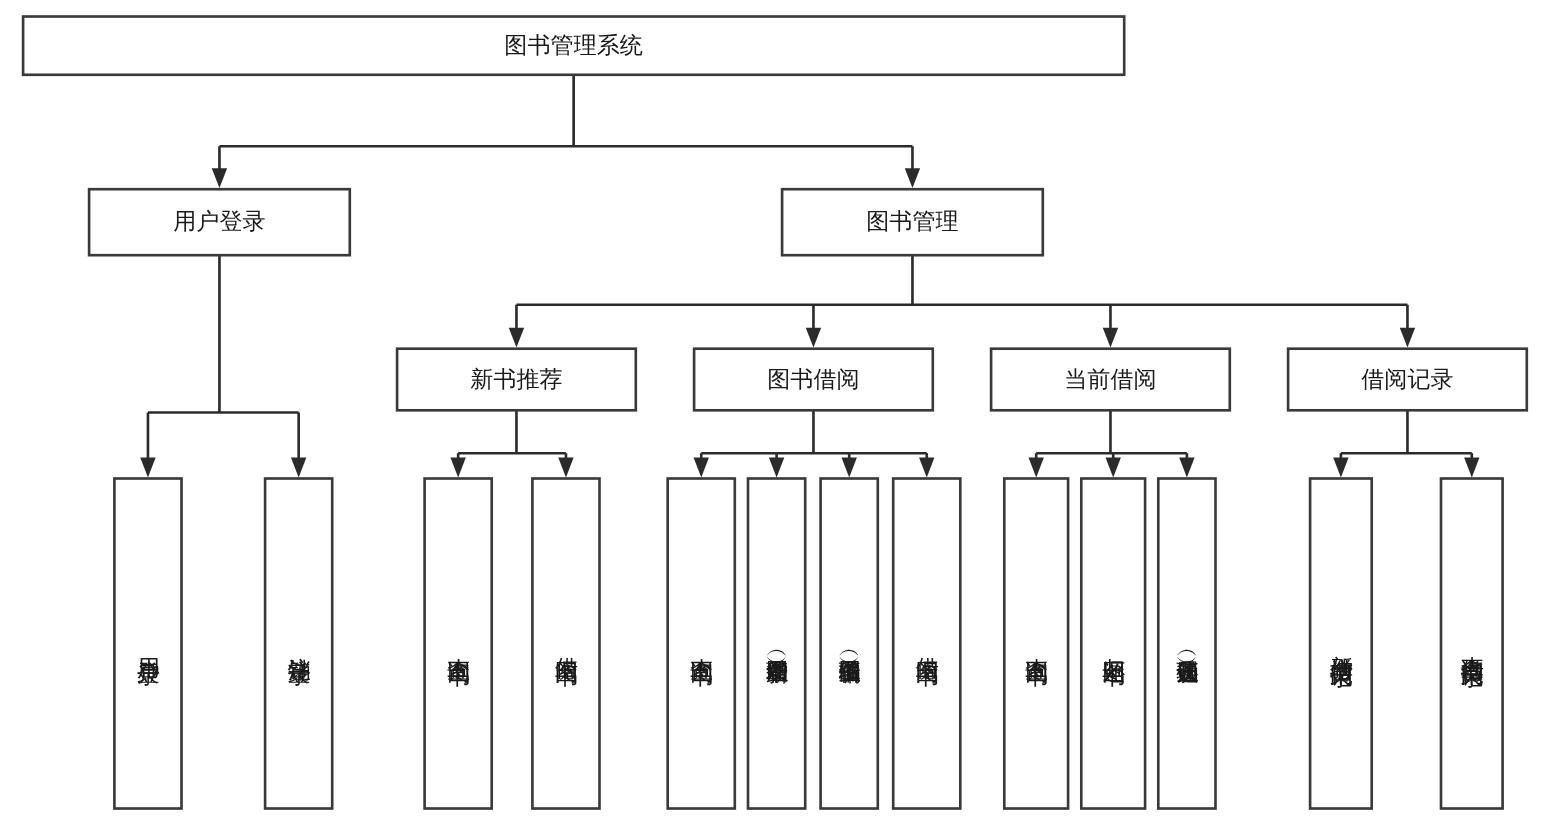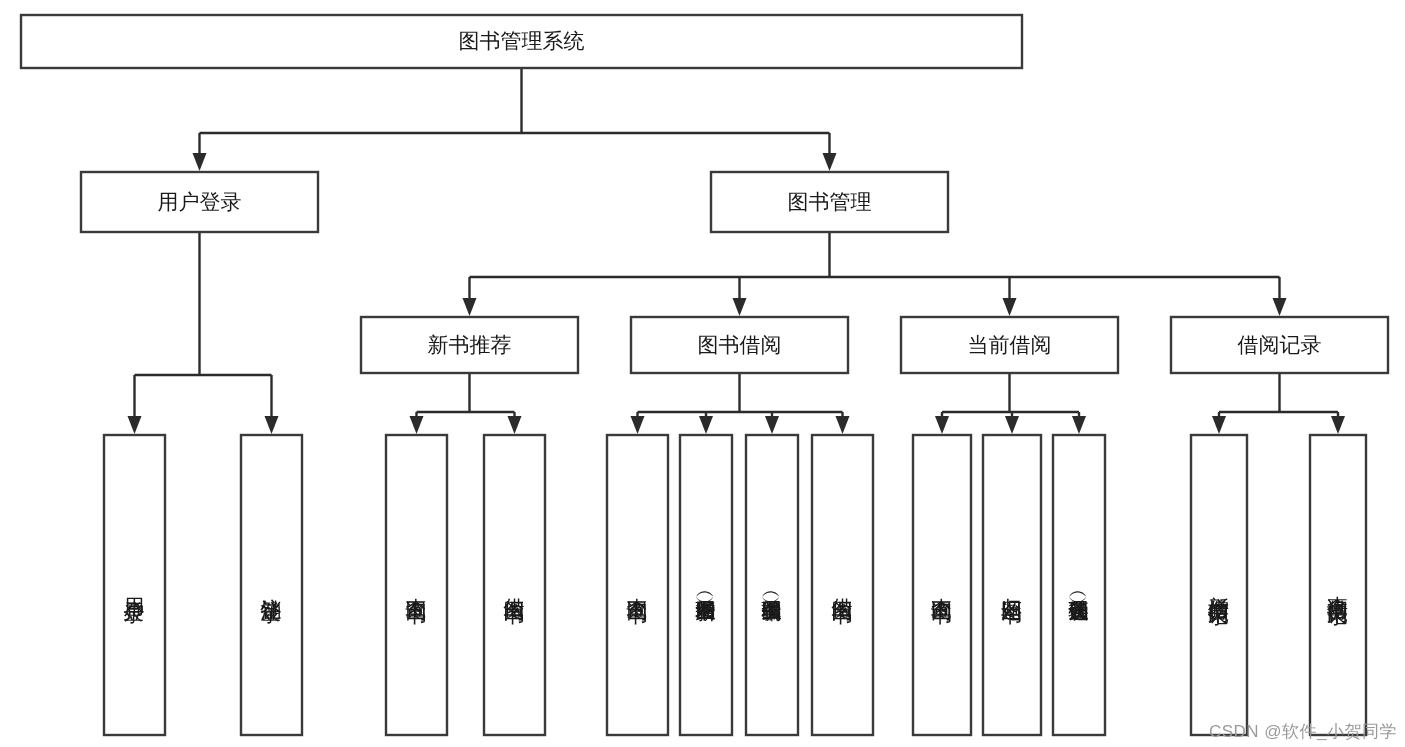--- a/index.html
+++ b/index.html
@@ -176,15 +176,14 @@
       <div class="leaf-label-v" style="left: 680px; top: 435px; width: 52px; height: 300px; font-size: 20px; letter-spacing: 0px;">新增图书（管理员）</div>
       <div class="leaf-label-v" style="left: 746px; top: 435px; width: 52px; height: 300px; font-size: 20px; letter-spacing: 0px;">编辑图书（管理员）</div>
       <div class="leaf-label-v" style="left: 812px; top: 435px; width: 61px; height: 300px;">借阅图书</div>
       <div class="leaf-label-v" style="left: 913px; top: 435px; width: 58px; height: 300px;">查询图书</div>
       <div class="leaf-label-v" style="left: 983px; top: 435px; width: 58px; height: 300px;">归还图书</div>
       <div class="leaf-label-v" style="left: 1053px; top: 435px; width: 52px; height: 300px; font-size: 20px; letter-spacing: 0px;">确认归还（管理员）</div>
       <div class="leaf-label-v" style="left: 1191px; top: 435px; width: 56px; height: 300px;">新增借阅记录</div>
       <div class="leaf-label-v" style="left: 1310px; top: 435px; width: 56px; height: 300px;">查询借阅记录</div>
     </div>
 
-  <div id="watermark">CSDN @软件_小贺同学</div>
 
 </div>
 
 </body></html>

